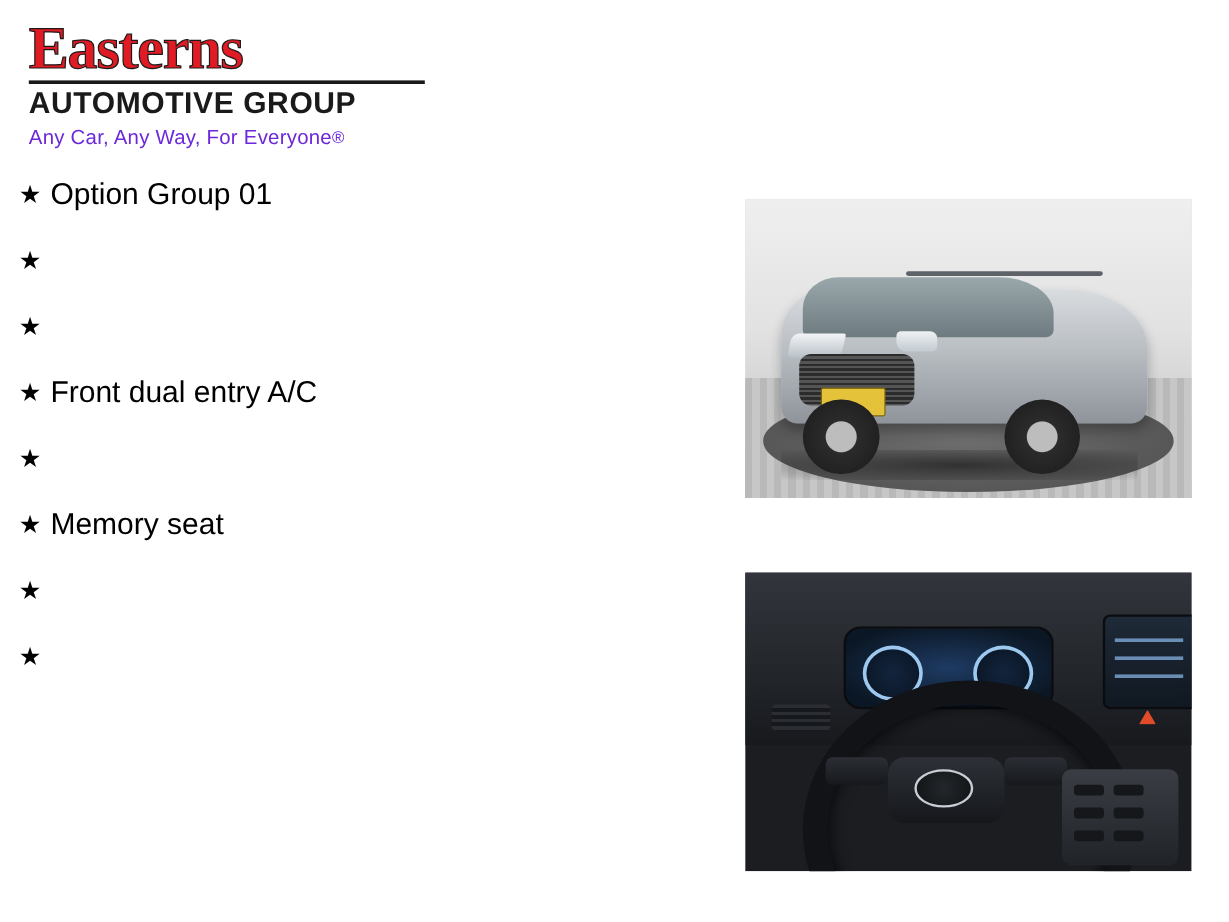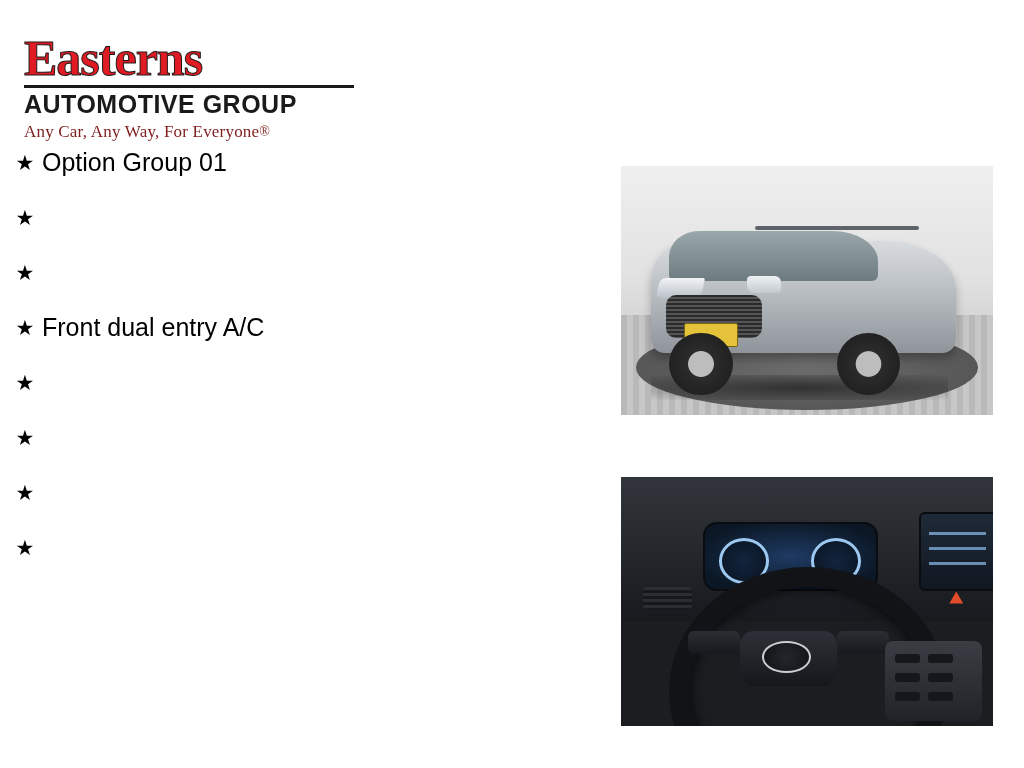--- a/index.html
+++ b/index.html
@@ -12,21 +12,21 @@
     height: 768px;
     position: relative;
     font-family: "Liberation Sans", sans-serif;
     overflow: hidden;
   }
 
   
   .logo {
     position: absolute;
     left: 22px;
-    top: 32px;
+    top: 14px;
     width: 340px;
   }
   .logo-word {
     font-family: "Liberation Serif", serif;
     font-weight: bold;
     font-size: 50px;
     line-height: 52px;
     letter-spacing: -1px;
     color: #e01b24;
     -webkit-text-stroke: 1px #1a1a1a;
@@ -42,23 +42,23 @@
   .logo-sub {
     font-family: "Liberation Sans", sans-serif;
     font-weight: bold;
     font-size: 25px;
     letter-spacing: 0.5px;
     color: #1a1a1a;
     margin: 0 0 0 2px;
     line-height: 26px;
   }
   .logo-tag {
-    font-family: Liberation Serif, serif;
+    font-family: Liberation Sans, sans-serif;
     font-size: 17px;
-    color: #7f1d1d;
+    color: #6d28d9;
     margin: 6px 0 0 2px;
     line-height: 18px;
     letter-spacing: 0.2px;
   }
   .logo-tag .reg {
     font-size: 14px;
     vertical-align: 1px;
   }
 
   
@@ -263,20 +263,21 @@
   </li>
   <li class="feature-item">
     <span class="bullet">★</span>
     <span class="feature-text">Front dual entry A/C</span>
   </li>
   <li class="feature-item">
     <span class="bullet">★</span>
   </li>
   <li class="feature-item">
     <span class="bullet">★</span>
+    <span class="feature-text">Memory seat</span>
   </li>
   <li class="feature-item">
     <span class="bullet">★</span>
   </li>
   <li class="feature-item">
     <span class="bullet">★</span>
   </li>
 </ul>
 
 <div class="photo" id="photo-exterior">

